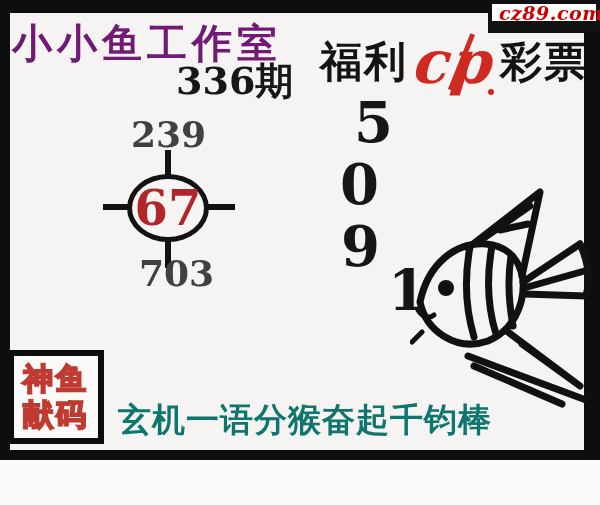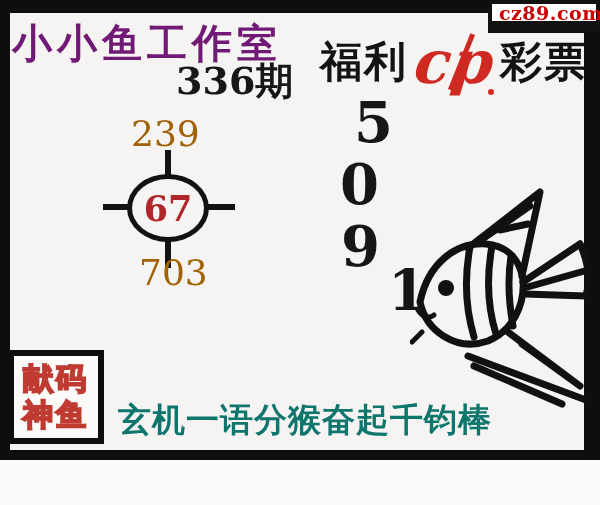--- a/index.html
+++ b/index.html
@@ -18,20 +18,21 @@
     border:solid #0e0e0e;
     border-width:13px 16px 10px 10px;
   }
   
   .badge{
     position:absolute;left:488px;top:0;width:112px;height:33px;
     box-sizing:border-box;
     background:#111;
     padding:4px 4px 12px 4px;
     z-index:5;
+    font-style:italic;
   }
   .badge-inner{
     height:100%;
     background:#fff;
     display:flex;align-items:center;gap:4px;
     padding:0 3px;
   }
   .badge-square{width:14px;height:14px;background:#f2e115;}
   .badge-text{
     color:#cc0000;font-family:"DejaVu Serif", serif;
@@ -77,35 +78,35 @@
     transform:rotate(22deg);
   }
   .logo-dot{
     position:absolute;right:4px;bottom:2px;
     width:6px;height:6px;border-radius:50%;background:#cf2a22;
   }
   
   .wheel-label{
     position:absolute;
     font-family:"DejaVu Serif", serif;
-    font-size:36px;font-weight:400;color:#a16207;line-height:1;z-index:2;
+    font-size:36px;font-weight:700;color:#404040;line-height:1;z-index:2;
   }
   .wl-top{left:131px;top:116px;}
   .wl-left{left:44px;top:189px;}
   .wl-right{left:233px;top:189px;}
   .wl-bottom{left:139px;top:255px;}
   .wheel-circle{
     position:absolute;left:127px;top:174px;width:82px;height:68px;
     box-sizing:border-box;border:5px solid #121212;border-radius:50%;
     background:#f7f5f3;
     display:flex;align-items:center;justify-content:center;z-index:2;
   }
   .wheel-center{
     font-family:"DejaVu Serif", serif;
-    font-size:35px;font-weight:700;color:#b0262b;line-height:1;
+    font-size:48px;font-weight:700;color:#b0262b;line-height:1;
   }
   .spoke{position:absolute;background:#121212;z-index:1;}
   .spoke-top{left:165px;top:150px;width:6px;height:28px;}
   .spoke-bottom{left:165px;top:240px;width:6px;height:28px;}
   .spoke-left{left:103px;top:204px;width:27px;height:6px;}
   .spoke-right{left:206px;top:204px;width:29px;height:6px;}
   
   .digit{
     position:absolute;
     font-family:"DejaVu Serif", serif;
@@ -210,21 +211,21 @@
 
     <path d="M98,148 L170,202 L112,160"></path>
 
     <path d="M58,172 L176,216"></path>
     <path d="M64,182 L152,220"></path>
 
     <path d="M12,148 L2,158" stroke-width="5"></path>
   </svg>
 
   <div class="stamp">
+    <span class="stamp-line">神鱼</span>
     <span class="stamp-line">献码</span>
-    <span class="stamp-line">神鱼</span>
   </div>
 
   <div class="riddle">玄机一语分猴奋起千钧棒</div>
 
   <div class="bottom-strip"></div>
 
 </div>
 
 </body></html>

